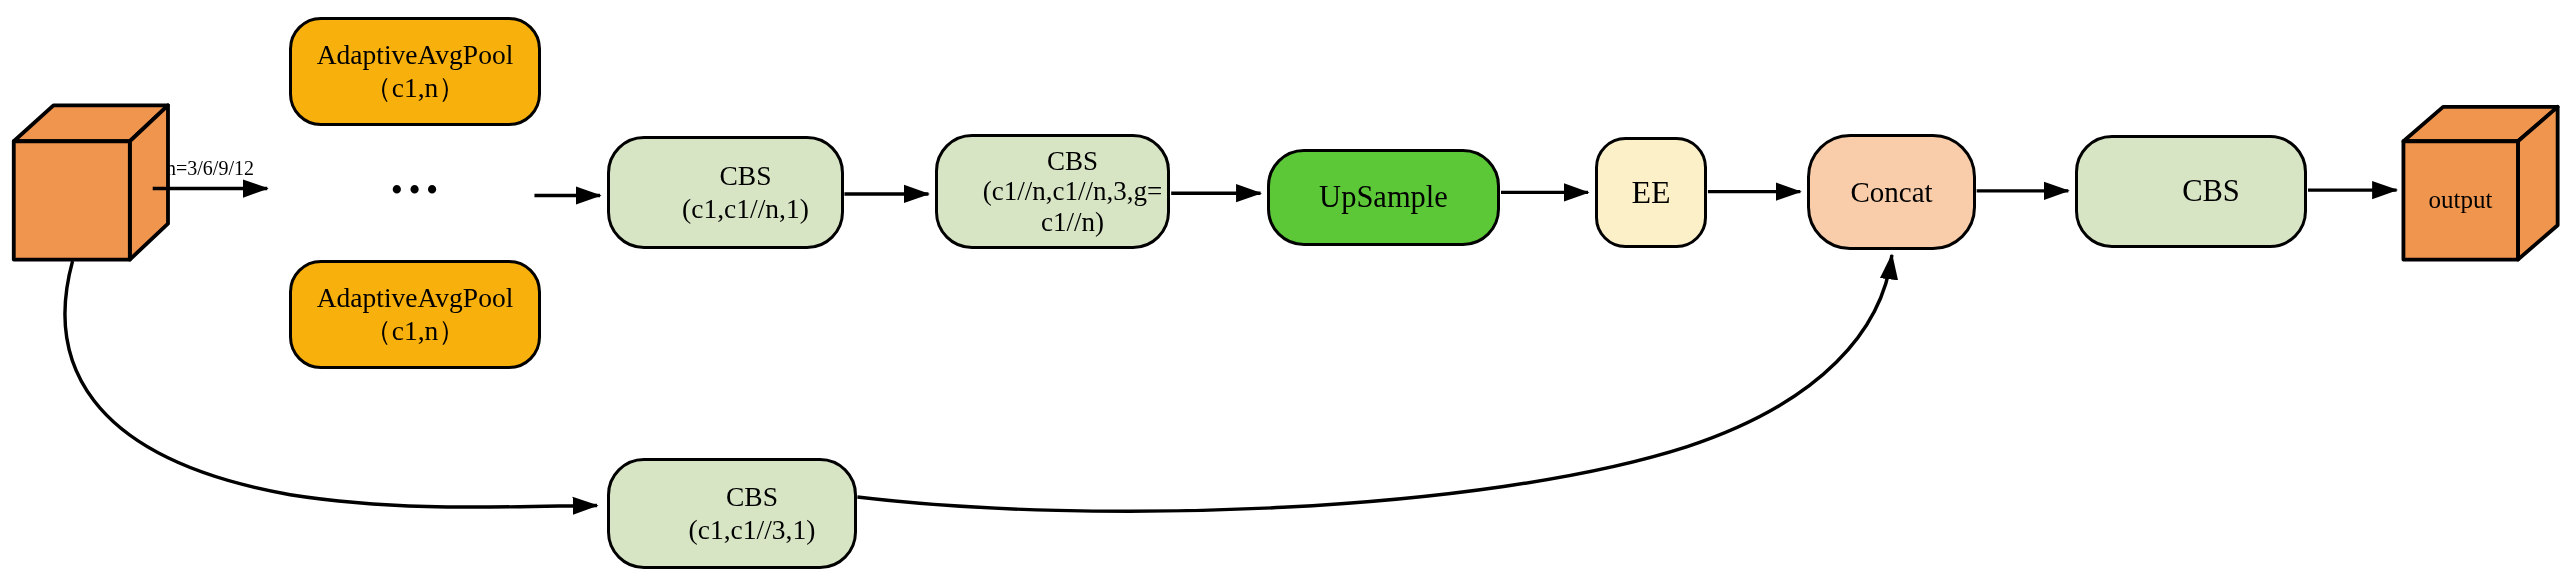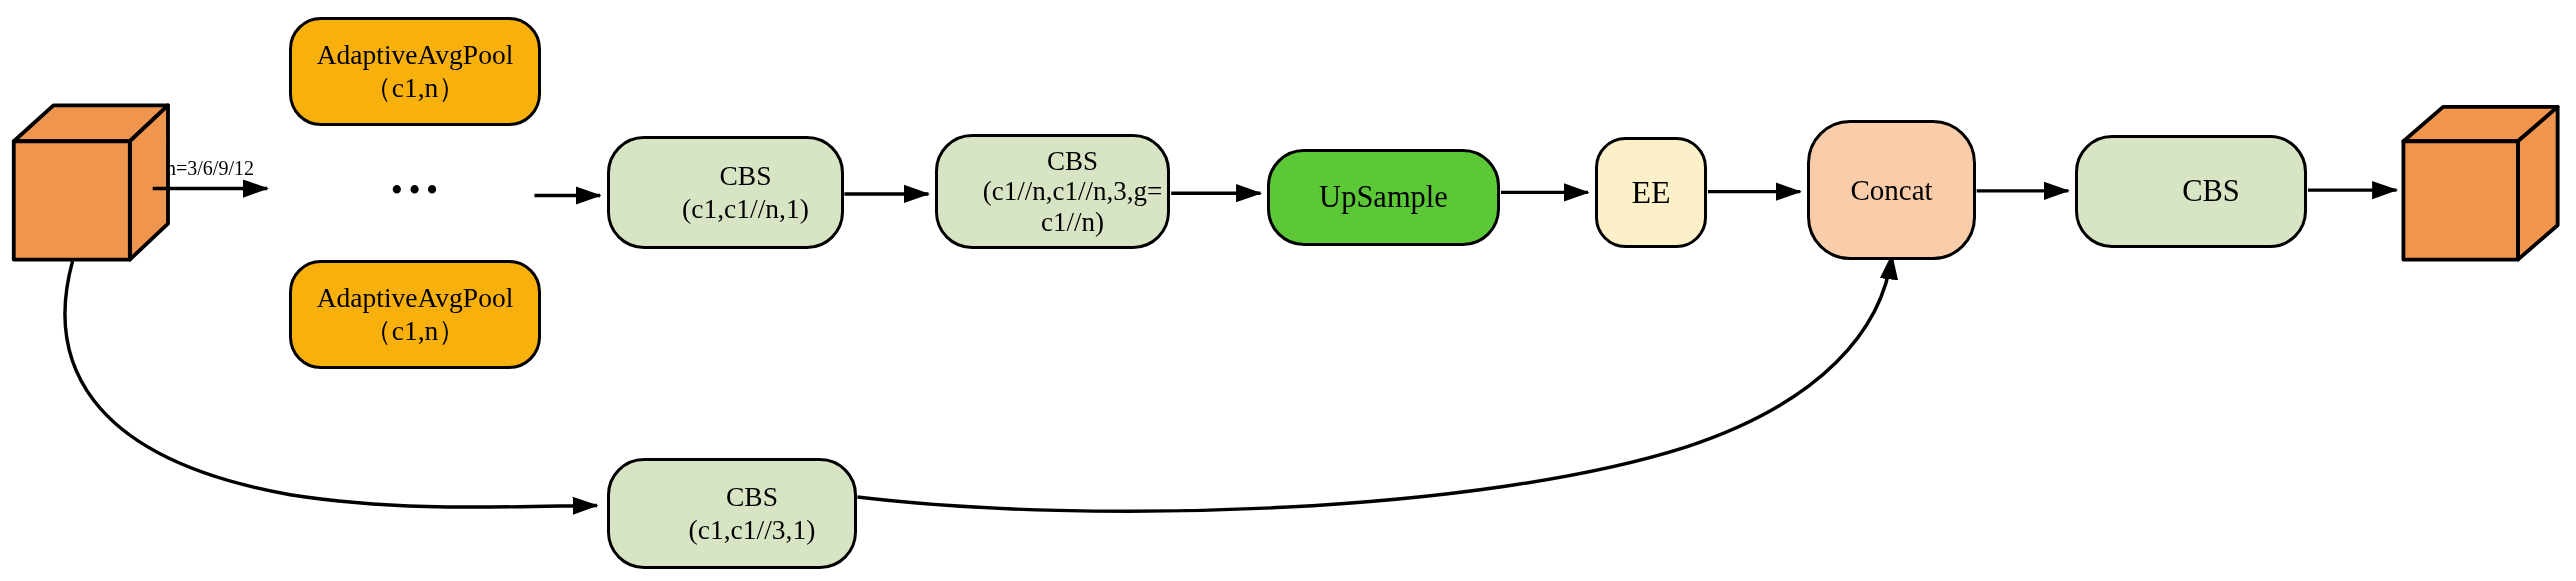--- a/index.html
+++ b/index.html
@@ -23,21 +23,21 @@
   }
   .node .ln{white-space:nowrap;}
   .pool{left:289px;width:252px;height:109px;background:var(--pool_gold);border-radius:32px;font-size:27.5px;}
   #pool-top{top:17px;}
   #pool-bottom{top:260px;}
   .cbs{background:var(--cbs_green);border-radius:37px;padding-left:40px;}
   #cbs-reduce{left:607px;top:136px;width:237px;height:113px;font-size:27.5px;}
   #cbs-group{left:935px;top:134px;width:235px;height:115px;font-size:27px;line-height:1.12;}
   #upsample{left:1267px;top:136px;width:233px;height:97px;background:var(--upsample_green);border-radius:37px;font-size:30.5px;margin-top:13px;}
   #ee{left:1595px;top:137px;width:112px;height:111px;background:var(--ee_cream);border-radius:30.5px;font-size:32px;}
-  #concat{left:1807px;top:120px;width:169px;height:140px;background:var(--concat_peach);border-radius:43px;font-size:29px;}
+  #concat{left:1807px;top:134px;width:169px;height:116px;background:var(--concat_peach);border-radius:43px;font-size:29px;}
   #cbs-out{left:2075px;top:135px;width:232px;height:113px;font-size:30.5px;}
   #cbs-skip{left:607px;top:458px;width:250px;height:111px;font-size:27.5px;}
   .cube-label{
     position:absolute;display:flex;align-items:center;justify-content:center;
     font-size:25px;
   }
   #input-label{left:13.7px;top:141px;width:116px;height:118px;}
   #output-label{left:2403px;top:141px;width:115px;height:118px;}
   .edge-label{
     position:absolute;left:166px;top:157px;
@@ -81,20 +81,21 @@
     <line class="edge" x1="1534" y1="253" x2="1651" y2="253" marker-end="url(#ah)"></line>
     <line class="edge" x1="1966" y1="252" x2="2080" y2="252" marker-end="url(#ah)"></line>
     <line class="edge" x1="2237" y1="251" x2="2358" y2="251" marker-end="url(#ah)"></line>
     <line class="edge" x1="2589" y1="250" x2="2709" y2="250" marker-end="url(#ah)"></line>
     <line class="edge" x1="3023" y1="249" x2="3139" y2="249" marker-end="url(#ah)"></line>
 
     <path class="edge" d="M 95,342 C 60,470 110,600 380,648 C 520,670 650,664 782,662" marker-end="url(#ah)"></path>
     <path class="edge" d="M 1123,651 C 1430,688 1940,672 2210,585 C 2385,527 2466,432 2478,334" marker-end="url(#ah)"></path>
   </svg>
 
+  <div class="cube-label" id="output-label">output</div>
 
   <div class="edge-label">n=3/6/9/12</div>
 
   <div class="node pool" id="pool-top">
     <div class="ln">AdaptiveAvgPool</div>
     <div class="ln">（c1,n）</div>
   </div>
 
   <div class="dots">•••</div>
 

